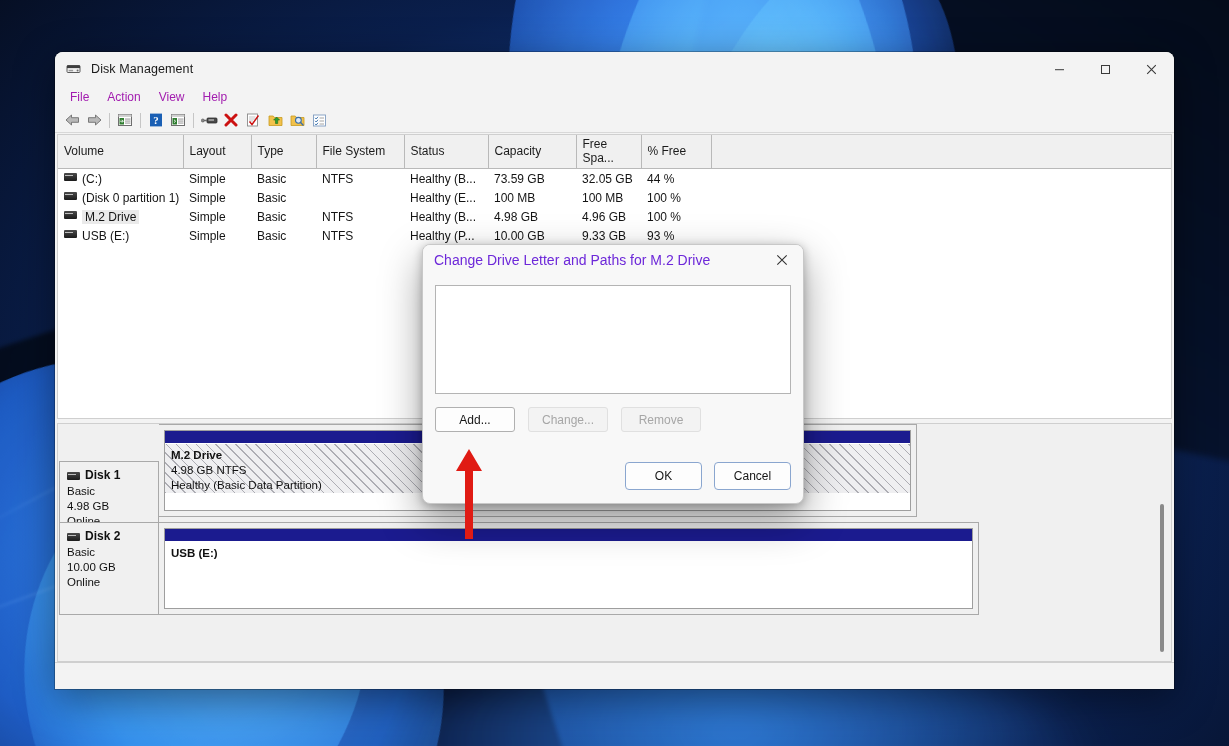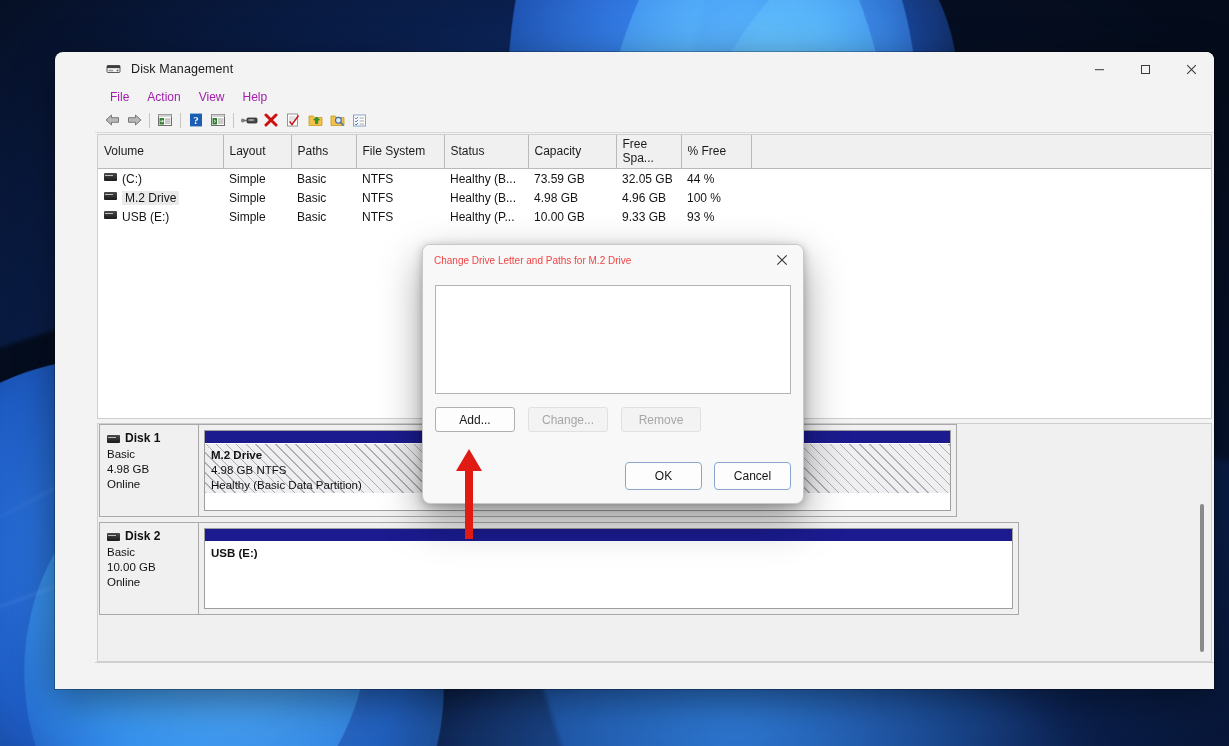--- a/index.html
+++ b/index.html
@@ -22,21 +22,21 @@
      transform:rotate(-18deg);filter:blur(2px);}
   #wallpaper .dark2{position:absolute;right:-10%;top:-10%;width:55%;height:65%;
      background:linear-gradient(200deg,#040a16 0%,#06122c 70%,#04101f 100%);
      transform:rotate(12deg);filter:blur(3px);}
   #wallpaper .streak{position:absolute;background:linear-gradient(90deg,rgba(90,160,255,0) 0%,rgba(120,185,255,.55) 50%,rgba(90,160,255,0) 100%);
      filter:blur(1.5px);}
   
   #appwin{position:absolute;left:55px;top:52px;width:1119px;height:637px;
      background:#f3f3f3;border-radius:8px 8px 0 0;
      box-shadow:0 10px 40px rgba(0,0,0,.45), 0 0 0 1px rgba(0,0,0,.25);
-     overflow:hidden;display:flex;flex-direction:column;padding-left:40px;}
+     overflow:hidden;display:flex;flex-direction:column;}
   .titlebar{height:34px;background:#f3f3f3;display:flex;align-items:center;
      flex:0 0 auto;position:relative;}
   .titlebar .tb-icon{width:16px;height:16px;margin-left:11px;margin-right:9px;position:relative;flex:0 0 auto;}
   .titlebar .tb-title{font-size:12.5px;color:#1a1a1a;letter-spacing:.1px;}
   .wincontrols{position:absolute;right:0;top:0;height:34px;display:flex;}
   .wc{width:46px;height:34px;display:flex;align-items:center;justify-content:center;
      color:#3a3a3a;font-size:12px;}
   .menubar{height:22px;display:flex;align-items:center;padding-left:6px;flex:0 0 auto;
      background:#f3f3f3;font-size:12px;color:#a21caf;}
   .menubar .mi{padding:2px 9px;border-radius:3px;}
@@ -79,21 +79,21 @@
   .sbcell{border-right:1px solid #d2d2d2;height:100%;box-sizing:border-box;}
   
   .vscroll{position:absolute;right:2px;top:2px;bottom:2px;width:14px;background:#f0f0f0;}
   .vthumb{position:absolute;left:5px;width:4px;top:78px;height:148px;background:#8a8a8a;border-radius:2px;}
   
   #dlg{position:absolute;left:422px;top:244px;width:380px;height:258px;background:#f8f8f8;
      border-radius:8px;border:1px solid #c8c8c8;
      box-shadow:0 16px 42px rgba(0,0,0,.38), 0 2px 10px rgba(0,0,0,.25);overflow:hidden;}
   #dlg .dtitle{height:30px;display:flex;align-items:center;justify-content:space-between;
      padding:0 0 0 11px;background:#f8f8f8;}
-  #dlg .dtitle span.t{font-size:10px;color:#ef4444;}
+  #dlg .dtitle span.t{font-size:14px;color:#6d28d9;}
   #dlg .dclose{width:42px;height:30px;display:flex;align-items:center;justify-content:center;
      color:#333;font-size:13px;}
   #dlg .dbody{padding:10px 12px 0 12px;}
   #dlg .dlabel{font-size:12px;color:#111;margin-bottom:8px;}
   #dlg .dlist{height:107px;background:#fff;border:1px solid #b4b4b4;}
   .dbtnrow{display:flex;gap:13px;margin-top:13px;}
   .btn{min-width:78px;height:23px;border:1px solid #b0b0b0;background:#fdfdfd;border-radius:3px;
      font-size:12px;color:#161616;display:flex;align-items:center;justify-content:center;
      font-family:"Liberation Sans",sans-serif;}
   .btn.ghost{border-color:#e0e0e0;background:#f3f3f3;color:#a6a6a6;}
@@ -257,39 +257,50 @@
         <col style="width:84px">
           <col style="width:88px">
           <col style="width:65px">
           <col style="width:70px">
           <col>
       </colgroup>
       <thead>
         <tr>
           <th>Volume</th>
           <th>Layout</th>
-          <th>Paths</th>
+          <th>Type</th>
           <th>File System</th>
           <th>Status</th>
           <th>Capacity</th>
           <th>Free Spa...</th>
           <th>% Free</th>
           <th style="border-right:none"></th>
         </tr>
       </thead>
       <tbody>
         <tr class="volrow">
           <td class="c-vol"><span class="dskico"></span><span class="vname">(C:)</span></td>
           <td>Simple</td>
           <td>Basic</td>
           <td>NTFS</td>
           <td>Healthy (B...</td>
           <td>73.59 GB</td>
           <td>32.05 GB</td>
           <td>44 %</td>
+          <td></td>
+        </tr>
+        <tr class="volrow">
+          <td class="c-vol"><span class="dskico"></span><span class="vname">(Disk 0 partition 1)</span></td>
+          <td>Simple</td>
+          <td>Basic</td>
+          <td></td>
+          <td>Healthy (E...</td>
+          <td>100 MB</td>
+          <td>100 MB</td>
+          <td>100 %</td>
           <td></td>
         </tr>
         <tr class="volrow sel">
           <td class="c-vol"><span class="dskico"></span><span class="vname">M.2 Drive</span></td>
           <td>Simple</td>
           <td>Basic</td>
           <td>NTFS</td>
           <td>Healthy (B...</td>
           <td>4.98 GB</td>
           <td>4.96 GB</td>
@@ -307,21 +318,21 @@
           <td>93 %</td>
           <td></td>
         </tr>
       </tbody>
     </table>
   </div>
 
   <div class="gpane">
 
     <div class="diskrow" style="top:0;left:1px;width:858px;height:93px;">
-      <div class="diskhdr" style="height:93px;">
+      <div class="diskhdr" style="height:93px;margin-top:37px;">
         <div class="dh-name">
           <span class="dskico" style="margin:0;"></span>
           <span>Disk 1</span>
         </div>
         <div>Basic</div>
         <div>4.98 GB</div>
         <div>Online</div>
       </div>
       <div class="diskbody" style="width:758px;height:93px;">
         <div class="part hatched" style="left:5px;right:5px;">

